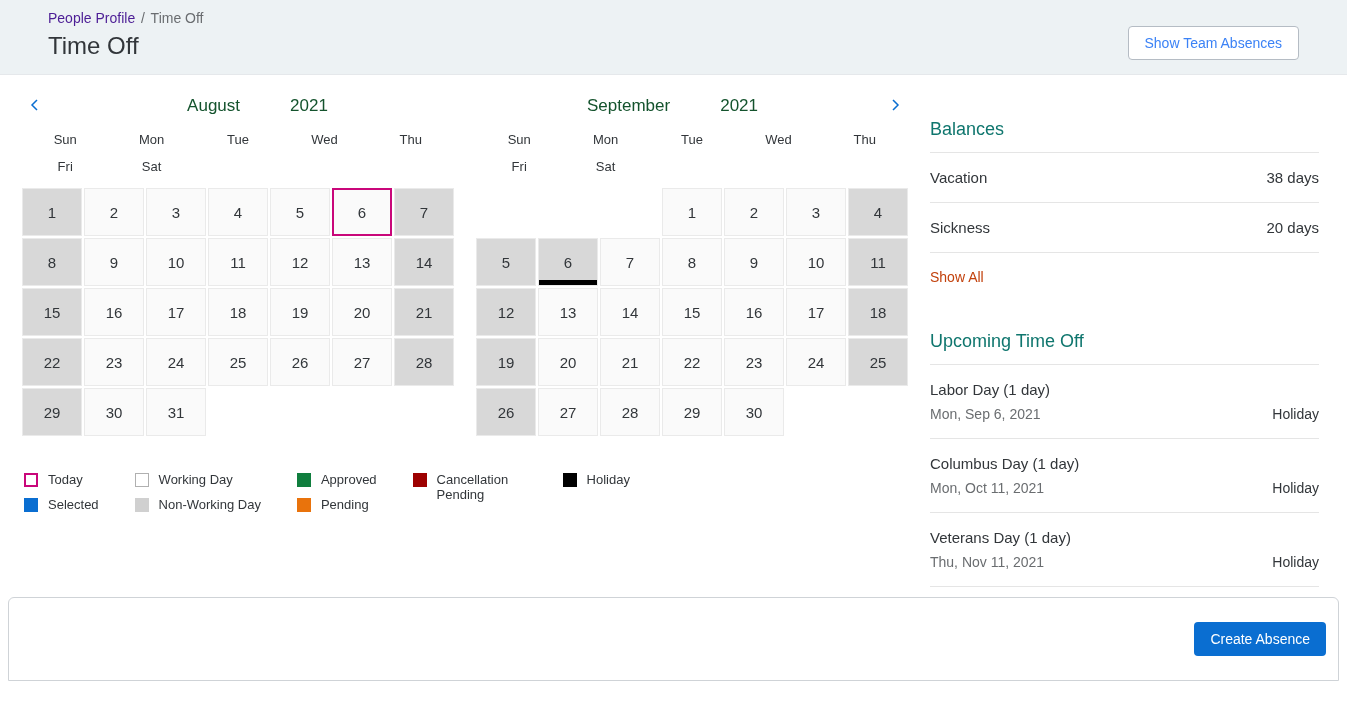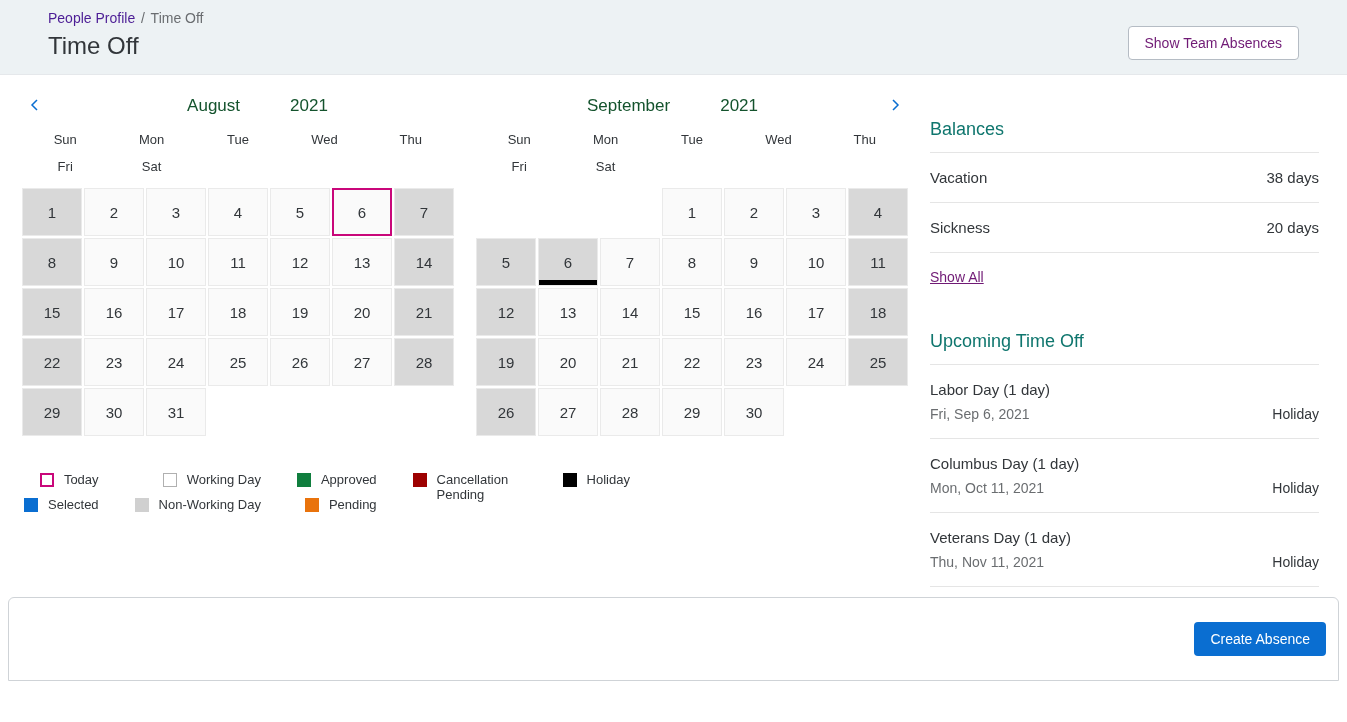--- a/index.html
+++ b/index.html
@@ -26,21 +26,21 @@
   .breadcrumb .sep { color: #6a6d70; margin: 0 2px; }
   .breadcrumb .current { color: #6a6d70; }
   .page-title {
     font-size: 24px;
     color: #32363a;
     font-weight: 400;
   }
   .btn-outline {
     background: #fff;
     border: 1px solid #b5bcc4;
-    color: #701a75;
+    color: #3b82f6;
     padding: 8px 16px;
     font-size: 14px;
     border-radius: 4px;
     cursor: pointer;
   }
   .main {
     display: flex;
     padding: 20px 10px 0 10px;
     background: #fff;
   }
@@ -118,21 +118,21 @@
   }
   .legend {
     display: flex;
     flex-wrap: wrap;
     gap: 36px;
     row-gap: 10px;
     padding: 36px 4px 10px 4px;
     font-size: 13px;
     color: #32363a;
   }
-  .legend-col { display: flex; flex-direction: column; gap: 10px; align-items: flex-end; }
+  .legend-col { display: flex; flex-direction: column; gap: 10px; }
   .legend-item { display: flex; align-items: flex-start; gap: 10px; }
   .swatch { width: 14px; height: 14px; display: inline-block; flex-shrink: 0; margin-top:1px;}
   .sw-today { border: 2px solid #c9077a; background:#fff;}
   .sw-selected { background: #0a6ed1; }
   .sw-working { border: 1px solid #b0b0b0; background: #fff; }
   .sw-nonwork { background: #d0d0d0; }
   .sw-approved { background: #107e3e; }
   .sw-pending { background: #e9730c; }
   .sw-cancel { background: #9d0000; }
   .sw-holiday { background: #000; }
@@ -149,25 +149,24 @@
     display: flex;
     justify-content: space-between;
     align-items: center;
     padding: 16px 0;
     border-bottom: 1px solid #e5e5e5;
     font-size: 15px;
   }
   .balance-row .value { color: #32363a; }
   .link-show-all {
     display: inline-block;
-    color: #701a75;
+    color: #c2410c;
     padding: 16px 0 22px 0;
     cursor: pointer;
     font-size: 14px;
-    text-decoration: underline;
   }
   .upcoming-item {
     border-bottom: 1px solid #e5e5e5;
     padding: 16px 0;
   }
   .upcoming-item .title { font-size: 15px; color: #32363a; margin-bottom: 8px; }
   .upcoming-item .row2 {
     display: flex;
     justify-content: space-between;
     font-size: 14px;
@@ -391,21 +390,21 @@
           <span class="value">20 days</span>
         </div>
       </div>
     <span class="link-show-all">Show All</span>
 
     <div class="side-title">Upcoming Time Off</div>
     <div class="side-section" id="upcoming">
         <div class="upcoming-item">
           <div class="title">Labor Day (1 day)</div>
           <div class="row2">
-            <span>Fri, Sep 6, 2021</span>
+            <span>Mon, Sep 6, 2021</span>
             <span class="type">Holiday</span>
           </div>
         </div>
         <div class="upcoming-item">
           <div class="title">Columbus Day (1 day)</div>
           <div class="row2">
             <span>Mon, Oct 11, 2021</span>
             <span class="type">Holiday</span>
           </div>
         </div>

